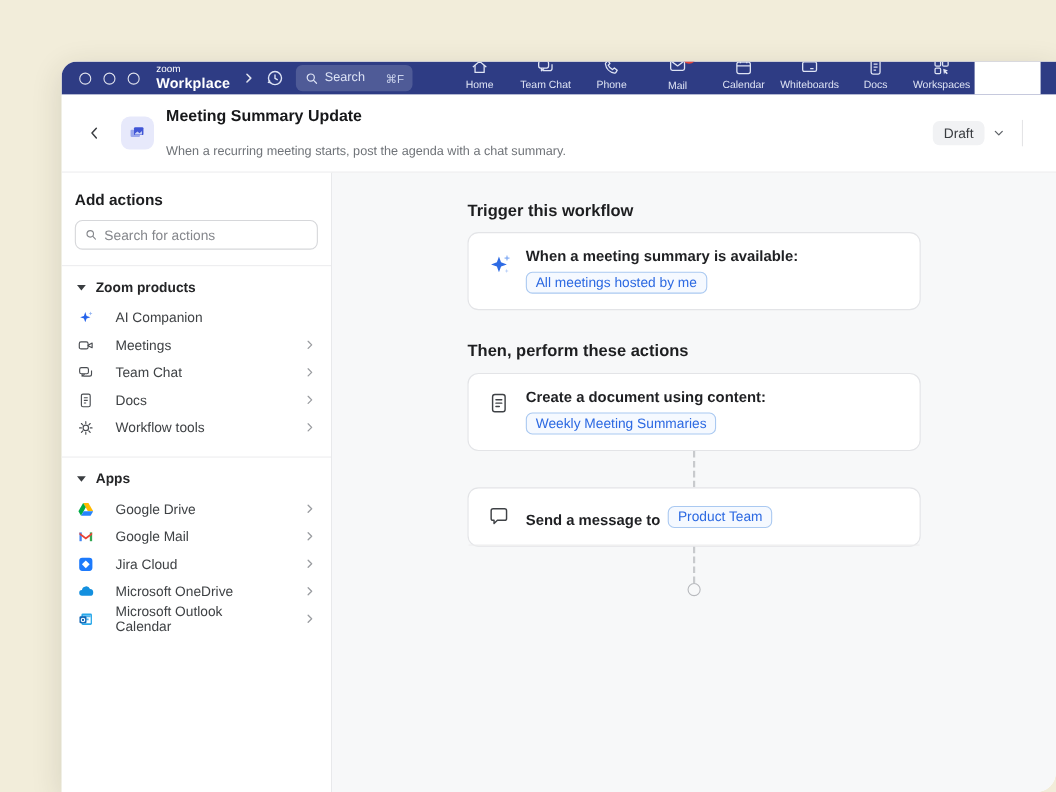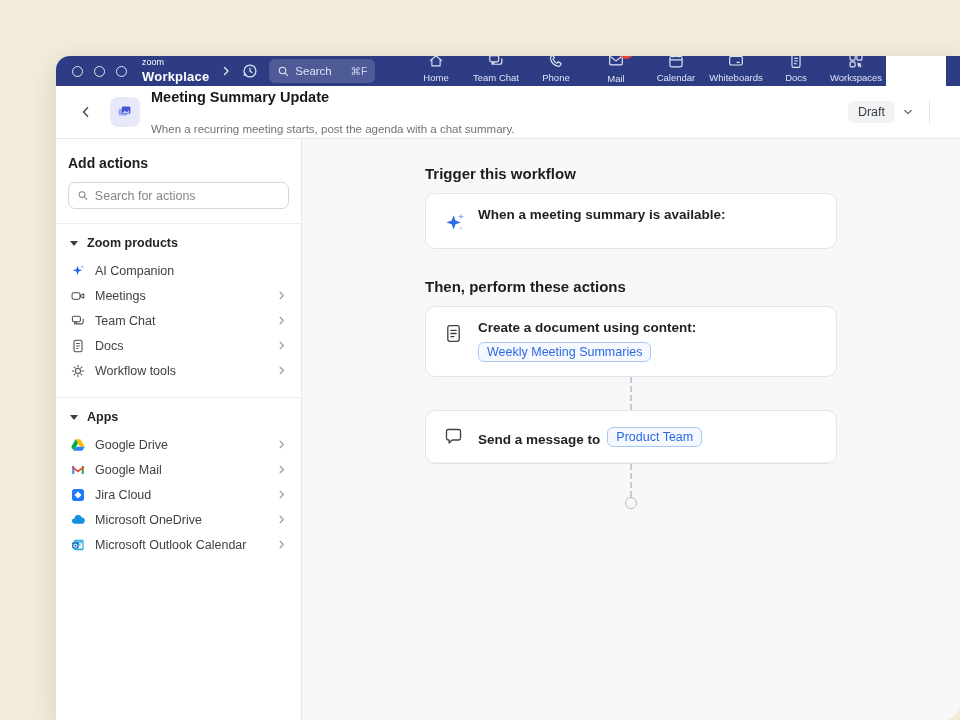--- a/index.html
+++ b/index.html
@@ -49,21 +49,21 @@
   }
   .mail-wrap { position:relative; }
   .badge {
     position:absolute; top:-5px; right:-8px; min-width:13px; height:13px;
     background:#e8443a; border-radius:8px; color:#fff; font-size:9px;
     display:flex; align-items:center; justify-content:center; padding:0 3px;
     font-weight:bold;
   }
   
   .header {
-    height:53px; background:#fff; display:flex; align-items:center;
+    height:71px; background:#fff; display:flex; align-items:center;
     padding:0 16px 0 18px; border-bottom:1px solid #e8e9eb; flex:none;
   }
   .back-btn { display:flex; padding:4px; cursor:pointer; }
   .wf-icon {
     width:30px; height:30px; border-radius:8px; background:#e7e9fb;
     margin-left:12px; display:flex; align-items:center; justify-content:center;
   }
   .title-block { margin-left:11px; }
   .title { font-size:14.5px; font-weight:bold; color:#17181a; }
   .subtitle { font-size:11.5px; color:#6f7378; margin-top:18px; }
@@ -94,21 +94,21 @@
   .side-divider { border-top:1px solid #ededef; margin:14px -12px 8px -12px; }
   .section-head {
     display:flex; align-items:center; gap:9px; padding:4px 2px 8px 2px;
     font-size:12.5px; font-weight:bold; color:#242527; cursor:pointer;
   }
   .tri-down {
     width:0; height:0; border-left:4.5px solid transparent;
     border-right:4.5px solid transparent; border-top:5.5px solid #3a3d41;
   }
   .side-row {
-    display:flex; align-items:center; gap:9px; padding:5px 2px;
+    display:flex; align-items:center; gap:19px; padding:5px 2px;
     font-size:12.5px; color:#3f4245; cursor:pointer; height:25px;
   }
   .side-row .spacer { flex:1; }
   .side-row svg.app-ic { flex:none; }
   .row-chev { color:#9b9da1; display:flex; }
   
   .canvas { flex:1; background:#f7f8f9; overflow:hidden; padding-top:26px; }
   .col { width:412px; margin:0 auto; }
   .canvas h3 { font-size:15px; font-weight:bold; color:#1d1e20; margin-bottom:11px; }
   .h-gap { height:29px; }
@@ -445,20 +445,21 @@
           <div class="card-inner">
             <span class="card-ic">
               <svg width="24" height="24" viewBox="0 0 24 24">
                   <path d="M10.6 5.2l1.9 5.3 5.3 1.9-5.3 1.9-1.9 5.3-1.9-5.3-5.3-1.9 5.3-1.9z" fill="#2e6be4"></path>
                   <path d="M17.9 3.6l.8 2.2 2.2.8-2.2.8-.8 2.2-.8-2.2-2.2-.8 2.2-.8z" fill="#8fb4f5"></path>
                   <path d="M17.6 16.4l.5 1.4 1.4.5-1.4.5-.5 1.4-.5-1.4-1.4-.5 1.4-.5z" fill="#b8cff8"></path>
                 </svg>
             </span>
             <div class="card-main">
               <div class="card-title">When a meeting summary is available:</div>
+              <span class="chip">All meetings hosted by me</span>
             </div>
           </div>
         </div>
 
         <div class="h-gap"></div>
         <h3>Then, perform these actions</h3>
 
         <div class="card">
           <div class="card-inner">
             <span class="card-ic">

